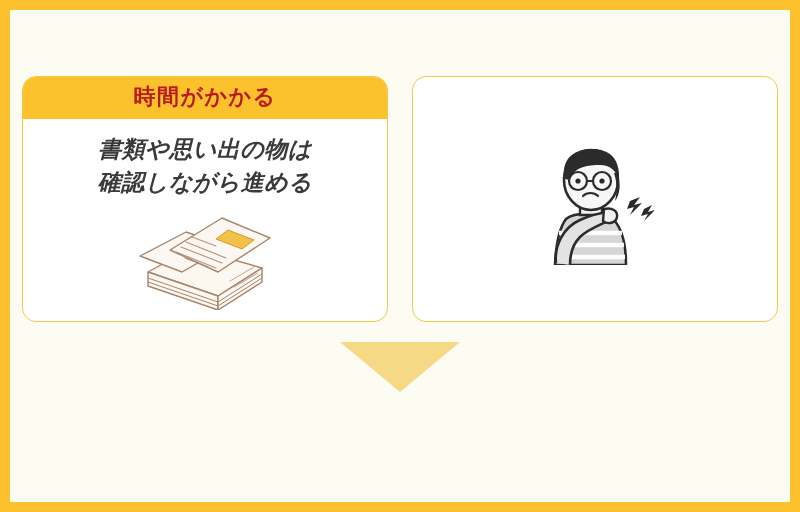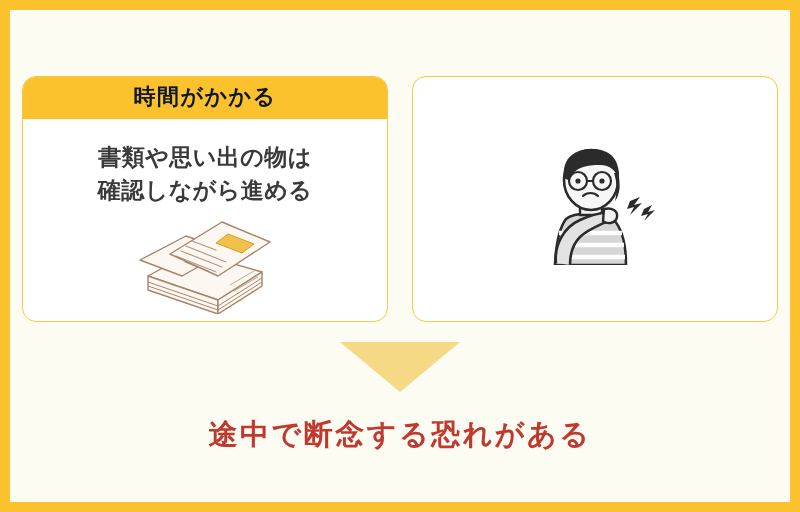--- a/index.html
+++ b/index.html
@@ -58,36 +58,37 @@
     border-radius: 14px;
     box-sizing: border-box;
     overflow: hidden;
     display: flex;
     flex-direction: column;
     height: 246px;
   }
 
   .card-header {
     background: #fcc22e;
-    color: #0f172a;
+    color: #b91c1c;
     font-size: 22px;
     font-weight: bold;
     letter-spacing: 1.5px;
     text-align: center;
     padding: 8px 0 9px 0;
     line-height: 1.2;
     border-radius: 12px 12px 0 0;
-    margin: -1px -1px 8px -1px;
+    margin: -1px -1px 0 -1px;
   }
 
   .card-body {
     flex: 1;
     display: flex;
     flex-direction: column;
     padding-top: 14px;
+    font-style: italic;
   }
 
   .card-text {
     color: #3a3a3a;
     font-size: 23px;
     font-weight: bold;
     line-height: 1.42;
     text-align: center;
     letter-spacing: 0.5px;
     white-space: pre-line;
@@ -234,16 +235,15 @@
           </div>
         </div>
       </div>
 
     </div>
 
     <div class="arrow-wrap">
       <div class="arrow-down"></div>
     </div>
 
-    <div class="conclusion">途中で断念する恐れがある</div>
 
   </div>
 </div>
 
 </body></html>

